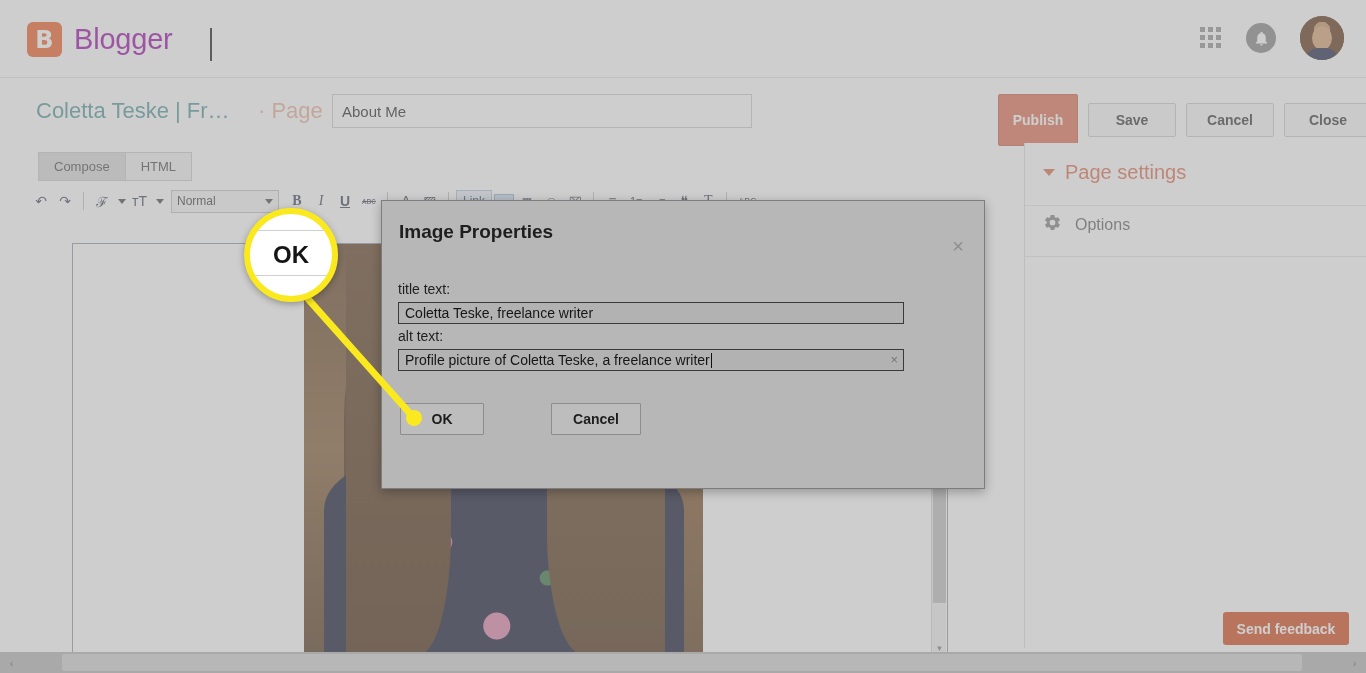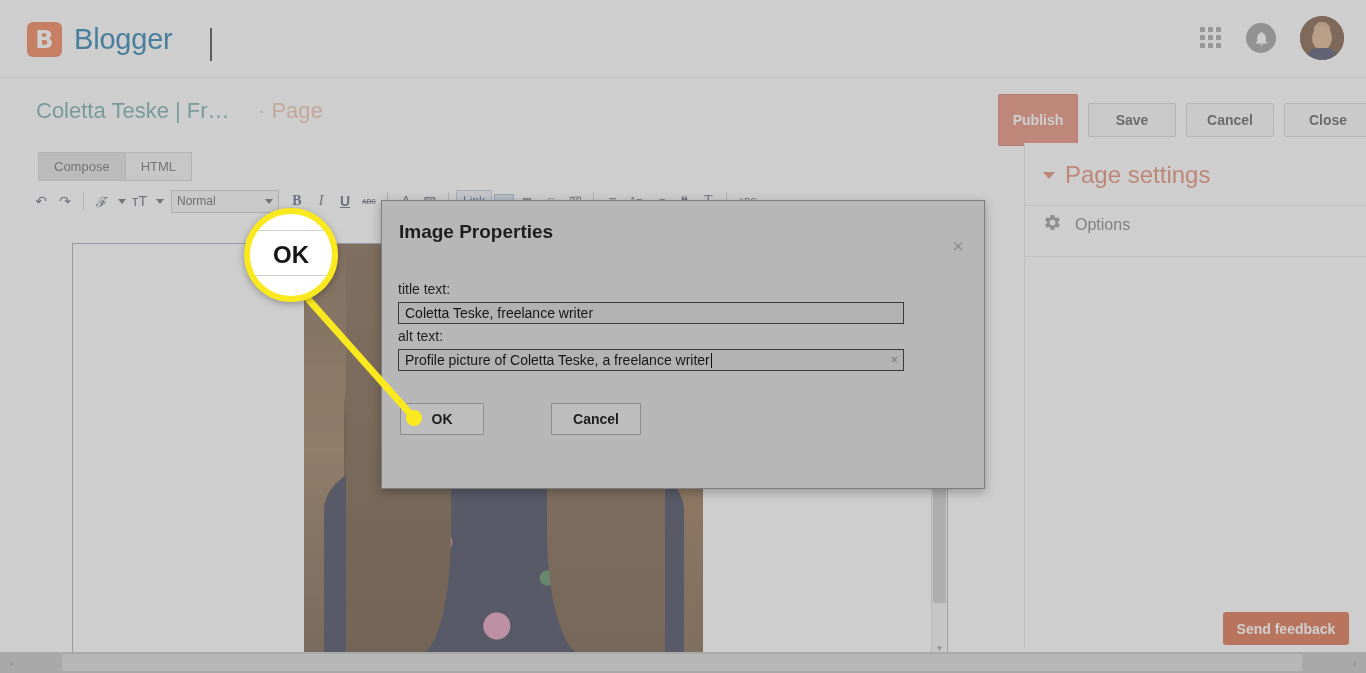--- a/index.html
+++ b/index.html
@@ -34,21 +34,21 @@
   }
   .logo-mark .b-glyph {
     position: absolute; left: 0; top: 0;
     width: 35px; height: 35px;
     display: flex; align-items: center; justify-content: center;
     color: #ffffff; font-size: 24px; font-weight: bold;
     font-family: "DejaVu Sans", sans-serif;
     line-height: 1;
   }
   .logo-text {
-    font-size: 29px; color: #0369a1;
+    font-size: 29px; color: #a21caf;
     font-family: "Liberation Sans", sans-serif;
     letter-spacing: -0.2px;
   }
   .header-caret {
     position: absolute; left: 210px; top: 28px;
     width: 2px; height: 33px; background: #2b2b2b;
   }
   .topbar-right {
     position: absolute; right: 22px; top: 16px;
     display: flex; align-items: center; gap: 24px;
@@ -282,21 +282,21 @@
 
   
   .sidebar {
     position: absolute; left: 1024px; top: 143px;
     width: 342px; height: 505px;
     background: #ffffff; border-left: 1px solid #e0e0e0;
   }
   .side-head {
     position: absolute; left: 18px; top: 18px;
     display: flex; align-items: center; gap: 10px;
-    font-size: 24px; color: #e0785c; cursor: pointer;
+    font-size: 20px; color: #e0785c; cursor: pointer;
   }
   .side-head .tri {
     width: 0; height: 0;
     border-left: 6px solid transparent; border-right: 6px solid transparent;
     border-top: 7px solid #e0785c;
   }
   .side-divider {
     position: absolute; left: 0; top: 62px; width: 342px;
     height: 1px; background: #e6e6e6;
   }
@@ -473,20 +473,21 @@
     </div>
   </div>
 
   <div class="subbar"></div>
 
   <div class="blogname">
     <span>Coletta Teske | Fr…</span>
   </div>
   <div class="pagelabel">· Page</div>
 
+  <input class="title-input" type="text" value="About Me" style="">
 
 
   <div class="act-btns">
     <button class="btn-publish">Publish</button>
     <button class="btn-plain">Save</button>
     <button class="btn-plain">Cancel</button>
     <button class="btn-plain">Close</button>
   </div>
 
   <div class="mode-tabs">

